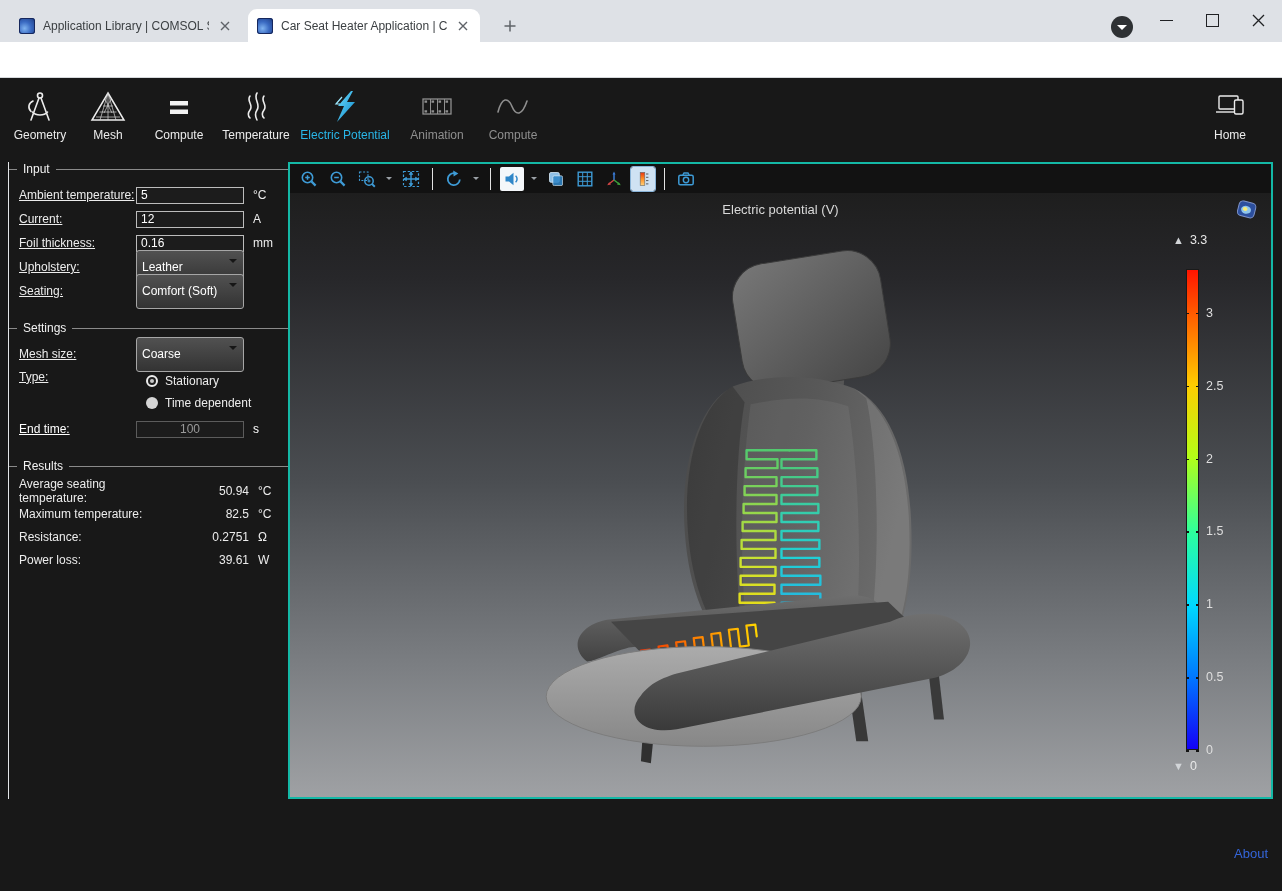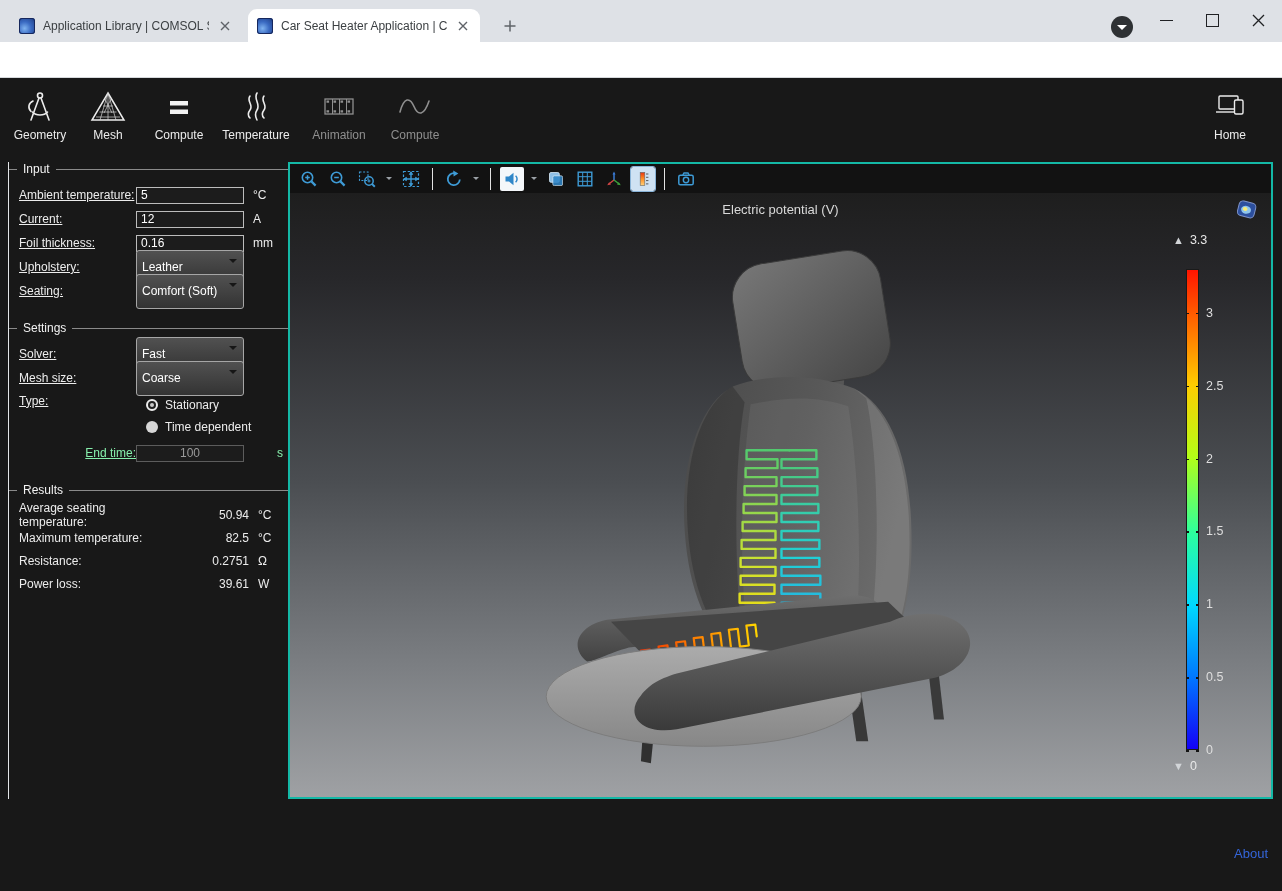--- a/index.html
+++ b/index.html
@@ -45,21 +45,21 @@
   .frow{display:flex;align-items:center;margin:0 0 6px 10px;height:18px;}
   .frow .flab{width:117px;flex:none;text-decoration:underline;}
   .frow .unit{width:30px;padding-left:9px;flex:none;}
   .tf{width:108px;height:17px;box-sizing:border-box;background:#1c1c1c;border:1px solid #bcbcbc;color:#fff;font-size:12px;font-family:inherit;padding:0 4px;flex:none;}
   .dd{width:108px;height:35px;box-sizing:border-box;border-radius:3px;border:1px solid #a6a6a6;background:linear-gradient(#515151,#333333);color:#fff;display:flex;align-items:center;padding:0 5px;flex:none;position:relative;}
   .dd i{position:absolute;right:6px;top:8px;width:0;height:0;border:4px solid transparent;border-top-color:#161616;}
   .radio-row{display:flex;align-items:center;gap:7px;margin:0 0 7px 137px;height:15px;}
   .radio{width:12px;height:12px;border-radius:50%;background:#d6d6d6;flex:none;box-sizing:border-box;}
   .radio.sel{background:#202020;border:2px solid #ececec;position:relative;}
   .radio.sel::after{content:"";position:absolute;inset:2px;border-radius:50%;background:#c9c9c9;}
-  .frow.disabled .flab,.frow.disabled .unit{color:#86efac;text-align:right;}
+  .frow.disabled .flab,.frow.disabled .unit{color:#ffffff;}
   .frow.disabled .tf{border-color:#5c5c5c;color:#9a9a9a;text-align:center;}
   .rrow{display:flex;align-items:center;margin:0 0 7px 10px;height:16px;}
   .rrow .rlab{flex:1;}
   .rrow .rval{width:98px;text-align:right;flex:none;}
   .rrow .unit{width:30px;padding-left:9px;flex:none;}
   .mt20{margin-top:21px;}
   
   .gpanel{position:absolute;left:288px;top:84px;width:985px;height:637px;border:2px solid #14b8a6;box-sizing:border-box;background:#121212;}
   .gtoolbar{position:absolute;left:0;top:0;right:0;height:29px;display:flex;align-items:center;padding-left:7px;gap:5px;}
   .gbtn{width:24px;height:24px;display:grid;place-items:center;border-radius:2px;flex:none;}
@@ -219,20 +219,33 @@
       <div class="rb rb-temperature">
         <svg width="40" height="36">
           <g stroke="#ececec" stroke-width="1.6" fill="none" stroke-linecap="round">
             <path d="M14,7 C10,12 18,16 14,21 C11,25 13,28 14,29"></path>
             <path d="M21,4 C17,10 25,15 21,21 C18,25.5 20,29 21,31"></path>
             <path d="M28,7 C24,12 32,16 28,21 C25,25 27,28 28,29"></path>
           </g>
         </svg>
         <span class="lab">Temperature</span>
       </div>
+      <div class="rb rb-ep active">
+        <svg width="40" height="36">
+          <defs>
+            <linearGradient id="gBolt" x1="0" y1="0" x2="1" y2="1">
+              <stop offset="0" stop-color="#6fe0ff"></stop>
+                <stop offset="1" stop-color="#0a84c8"></stop>
+            </linearGradient>
+          </defs>
+          <path d="M26,2 L13,17 L19,17 L12,33 L30,13 L22,13 L28,2 Z" fill="url(#gBolt)"></path>
+          <path d="M17,8 L11,15 L15,15" stroke="#9eeaff" stroke-width="1.2" fill="none"></path>
+        </svg>
+        <span class="lab">Electric Potential</span>
+      </div>
       <div class="rb rb-animation disabled">
         <svg width="40" height="36">
           <g stroke="#8f8f8f" fill="none">
             <rect x="6" y="10" width="28" height="15" stroke-width="1.3"></rect>
             <path d="M13.5,10 V25 M20.5,10 V25 M27.5,10 V25" stroke-width="1"></path>
             <path d="M7.5,12.6 H33" stroke-width="2.4" stroke-dasharray="2.6 4.4"></path>
             <path d="M7.5,22.4 H33" stroke-width="2.4" stroke-dasharray="2.6 4.4"></path>
           </g>
         </svg>
         <span class="lab">Animation</span>
@@ -289,27 +302,20 @@
         <div class="dd">
             <span>Comfort (Soft)</span>
             <i></i>
           </div>
       </div>
 
       <div class="grp mt20">
           <span>Settings</span>
         </div>
 
-      <div class="frow">
-        <span class="flab">Solver:</span>
-        <div class="dd">
-            <span>Fast</span>
-            <i></i>
-          </div>
-      </div>
       <div class="frow">
         <span class="flab">Mesh size:</span>
         <div class="dd">
             <span>Coarse</span>
             <i></i>
           </div>
       </div>
 
       <div class="frow" style="margin-bottom:4px;height:15px;">
         <span class="flab">Type:</span>

